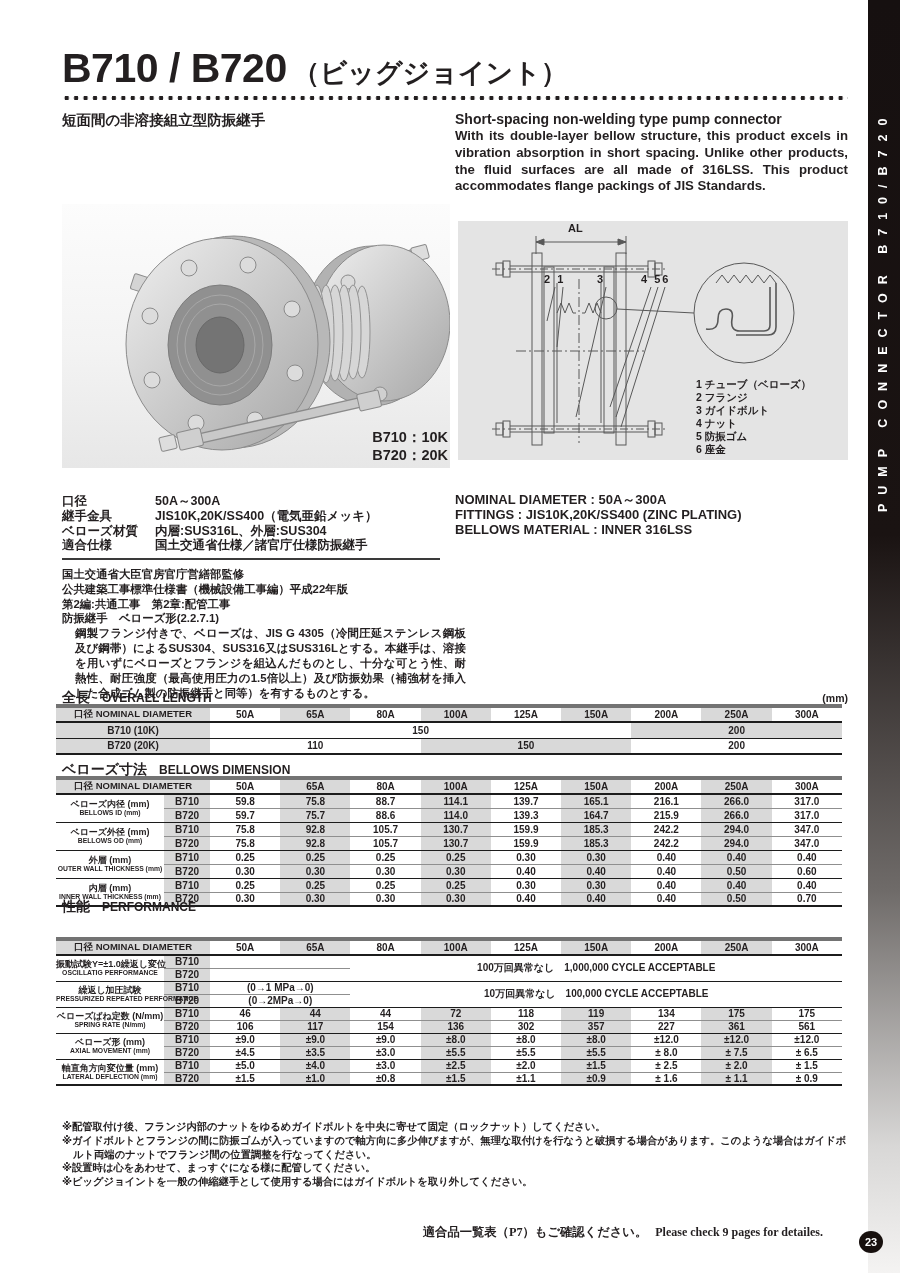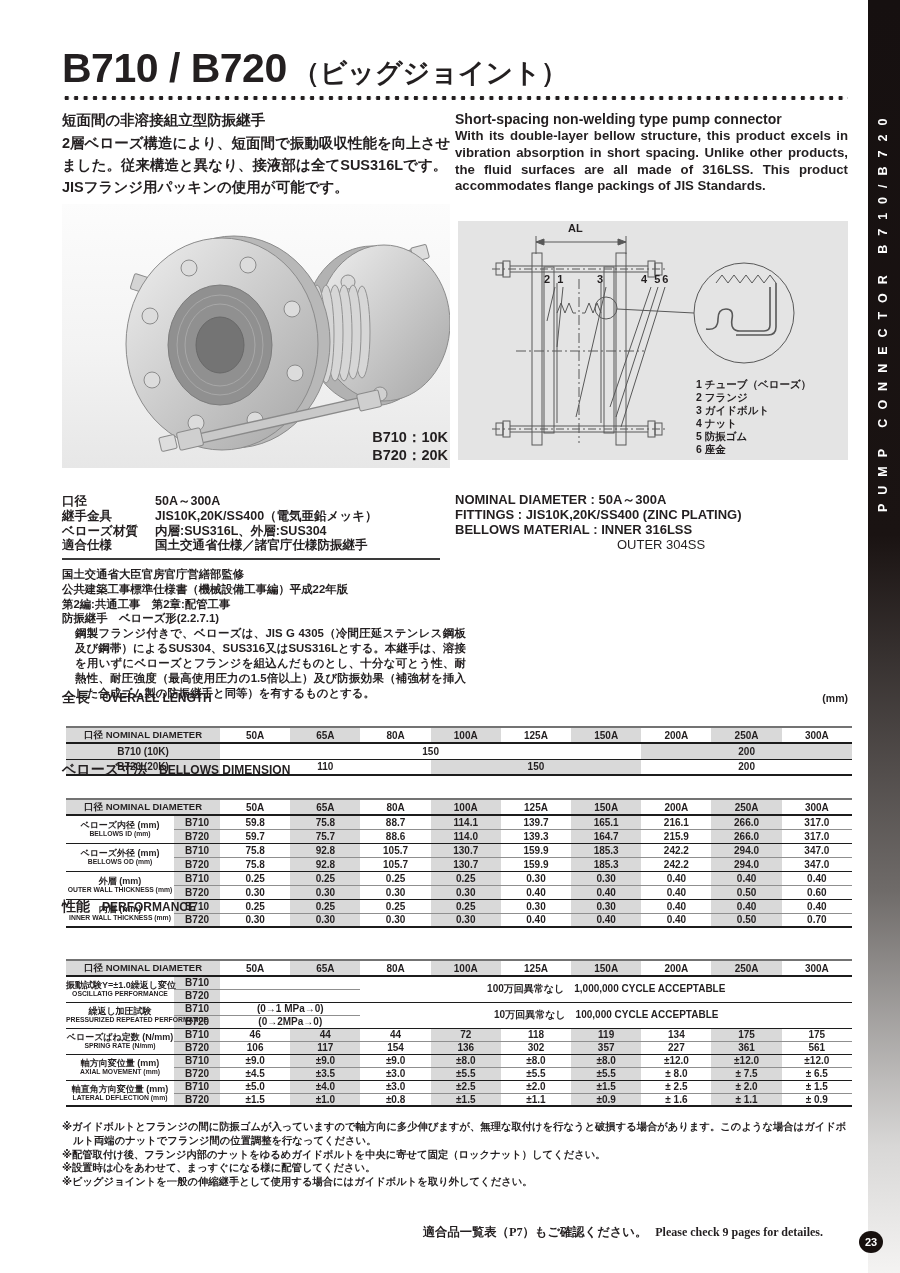--- a/index.html
+++ b/index.html
@@ -63,22 +63,22 @@
   .std-note { left:62px; top:567px; width:404px; font-size:11.4px; font-weight:bold; line-height:1.3; }
   .std-note .body { padding-left:13px; text-align:justify; }
 
   
   .sec-h { left:62px; width:786px; height:16px; }
   .sec-h .sjp { font-size:14px; font-weight:bold; }
   .sec-h .sen { font-size:12px; font-weight:bold; margin-left:12px; }
   .sec-h .unit { position:absolute; right:0; top:4px; font-size:10.5px; font-weight:600; }
 
   
-  table.spec { position:absolute; left:66px; border-collapse:collapse; table-layout:fixed; width:786px;
-    border-top:2px solid #737373; border-bottom:2.4px solid #1c1c1c;margin-top:22px; }
+  table.spec { position:absolute; left:56px; border-collapse:collapse; table-layout:fixed; width:786px;
+    border-top:4px solid #737373; border-bottom:2.4px solid #1c1c1c; }
   table.spec th, table.spec td { padding:0; text-align:center; vertical-align:middle; white-space:nowrap; }
   table.spec thead th { font-size:10px; font-weight:bold; height:16px; border-bottom:2.4px solid #1c1c1c; }
   table.spec .lblhead { font-size:9.5px; }
   .shade { background:var(--shade,#d9d9d9); }
   table.spec td { font-size:10px; font-weight:bold; }
   table.t1 td { height:16px; }
   table.t2 td { height:14px; }
   table.t3 td { height:13px; }
   tbody tr.grp td { border-top:1.9px solid #1c1c1c; }
   tbody tr.sub2 td { border-top:1px solid #8f8f8f; }
@@ -109,21 +109,20 @@
   <div class="abs sidebar"></div>
   <span class="abs side-text">PUMP CONNECTOR B710/B720</span>
 
   <div class="abs title">
     <span class="main">B710 / B720</span><span class="suffix">（ビッグジョイント）</span>
   </div>
   <div class="abs dots"></div>
 
   <div class="abs intro-jp">
     <div class="h">短面間の非溶接組立型防振継手</div>
-    <div class="b">2層ベローズ構造により、短面間で振動吸収性能を向上させました。従来構造と異なり、接液部は全てSUS316Lです。JISフランジ用パッキンの使用が可能です。</div>
   </div>
   <div class="abs intro-en">
     <div class="h">Short-spacing non-welding type pump connector</div>
     <div class="b">With its double-layer bellow structure, this product excels in vibration absorption in short spacing. Unlike other products, the fluid surfaces are all made of 316LSS. This product accommodates flange packings of JIS Standards.</div>
   </div>
 
   <figure class="abs photo">
     <svg viewBox="0 0 388 266">
       <defs>
         <linearGradient id="pm" x1="0" y1="0" x2="1" y2="1">
@@ -271,21 +270,20 @@
       </div>
     <div class="row">
         <span class="lab">適合仕様</span>
         <span class="val">国土交通省仕様／諸官庁仕様防振継手</span>
       </div>
   </div>
   <div class="abs specs-en">
     <div class="row"><span class="lab">NOMINAL DIAMETER :</span> <span class="val">50A～300A</span></div>
     <div class="row"><span class="lab">FITTINGS :</span> <span class="val">JIS10K,20K/SS400 (ZINC PLATING)</span></div>
     <div class="row"><span class="lab">BELLOWS MATERIAL :</span> <span class="val">INNER 316LSS</span></div>
-    <div class="row cont">OUTER 304SS</div>
   </div>
   <div class="abs rule"></div>
 
   <div class="abs std-note">
     <div>国土交通省大臣官房官庁営繕部監修</div>
     <div>公共建築工事標準仕様書（機械設備工事編）平成22年版</div>
     <div>第2編:共通工事　第2章:配管工事</div>
     <div>防振継手　ベローズ形(2.2.7.1)</div>
     <div class="body">鋼製フランジ付きで、ベローズは、JIS G 4305（冷間圧延ステンレス鋼板及び鋼帯）によるSUS304、SUS316又はSUS316Lとする。本継手は、溶接を用いずにベローズとフランジを組込んだものとし、十分な可とう性、耐熱性、耐圧強度（最高使用圧力の1.5倍以上）及び防振効果（補強材を挿入した合成ゴム製の防振継手と同等）を有するものとする。</div>
   </div>
@@ -563,21 +561,21 @@
           <td class="val">154</td>
           <td class="val shade">136</td>
           <td class="val">302</td>
           <td class="val shade">357</td>
           <td class="val">227</td>
           <td class="val shade">361</td>
           <td class="val">561</td>
         </tr>
         <tr class="grp">
           <td class="glabel" rowspan="2">
-            <span class="gjp">軸方向変位量 (mm)</span>
+            <span class="gjp">ベローズ形 (mm)</span>
             <span class="gen">AXIAL MOVEMENT (mm)</span>
           </td>
           <td class="sub shade">B710</td>
           <td class="val">±9.0</td>
           <td class="val shade">±9.0</td>
           <td class="val">±9.0</td>
           <td class="val shade">±8.0</td>
           <td class="val">±8.0</td>
           <td class="val shade">±8.0</td>
           <td class="val">±12.0</td>
@@ -621,22 +619,22 @@
           <td class="val">±1.1</td>
           <td class="val shade">±0.9</td>
           <td class="val">± 1.6</td>
           <td class="val shade">± 1.1</td>
           <td class="val">± 0.9</td>
         </tr>
       </tbody>
     </table>
 
   <ul class="abs footnotes">
+    <li>※配管取付け後、フランジ内部のナットをゆるめガイドボルトを中央に寄せて固定（ロックナット）してください。</li>
     <li>※ガイドボルトとフランジの間に防振ゴムが入っていますので軸方向に多少伸びますが、無理な取付けを行なうと破損する場合があります。このような場合はガイドボルト両端のナットでフランジ間の位置調整を行なってください。</li>
-    <li>※配管取付け後、フランジ内部のナットをゆるめガイドボルトを中央に寄せて固定（ロックナット）してください。</li>
     <li>※設置時は心をあわせて、まっすぐになる様に配管してください。</li>
     <li>※ビッグジョイントを一般の伸縮継手として使用する場合にはガイドボルトを取り外してください。</li>
   </ul>
 
   <div class="abs footer">
     <span class="jp">適合品一覧表（P7）もご確認ください。</span><span class="en">Please check 9 pages for detailes.</span>
   </div>
   <div class="abs badge">
     <span>23</span>
   </div>

